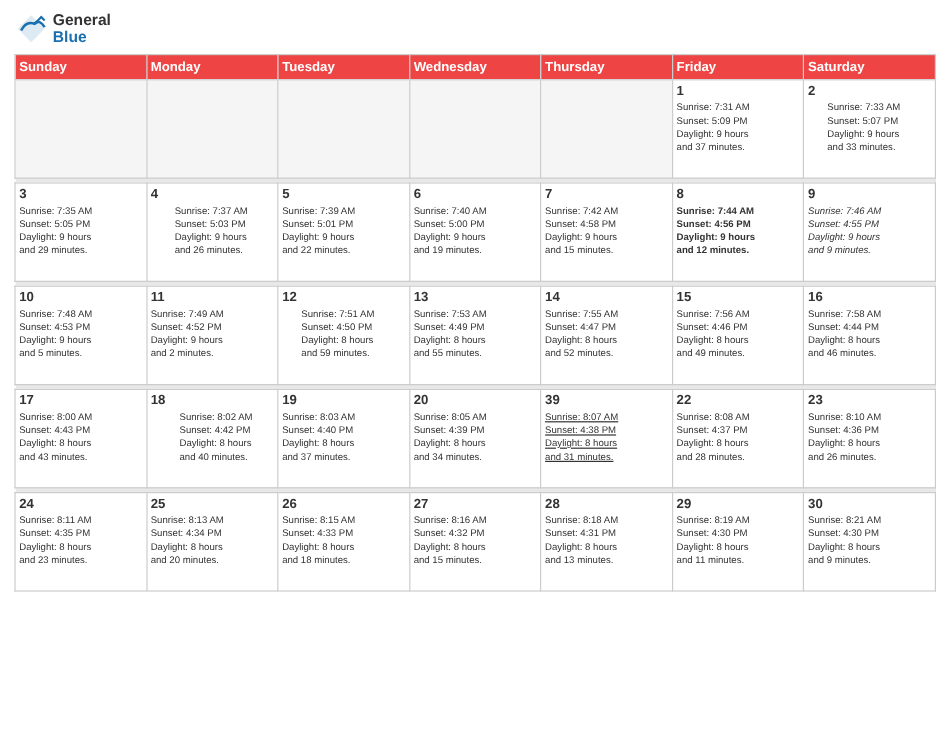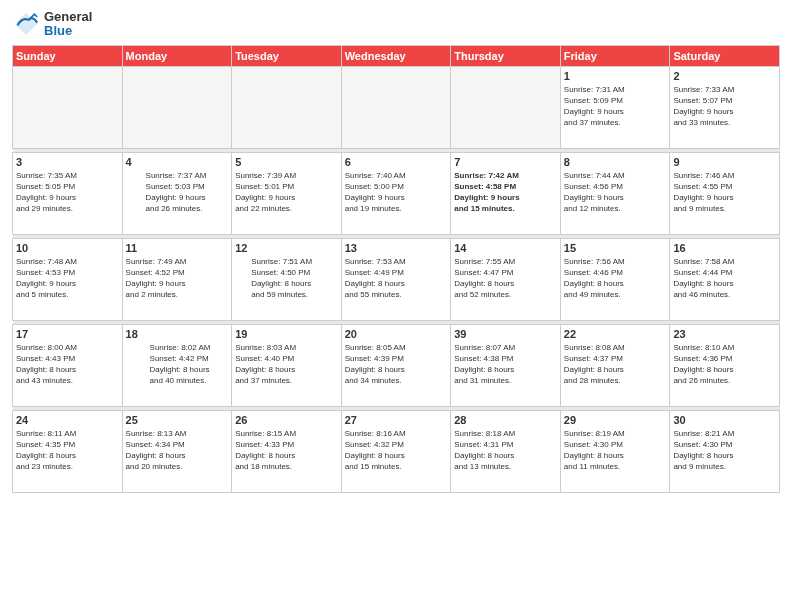--- a/index.html
+++ b/index.html
@@ -135,21 +135,21 @@
           <td class="empty"></td>
           <td>
             <span class="day-number">1</span>
             <div class="day-info" style="white-space: pre-line;">Sunrise: 7:31 AM
 Sunset: 5:09 PM
 Daylight: 9 hours
 and 37 minutes.</div>
           </td>
           <td>
             <span class="day-number">2</span>
-            <div class="day-info" style="white-space: pre-line;">Sunrise: 7:33 AM
+            <div class="day-info" style="white-space: pre-line; margin-left: 16px;">Sunrise: 7:33 AM
 Sunset: 5:07 PM
 Daylight: 9 hours
 and 33 minutes.</div>
           </td>
         </tr>
         <tr class="row-spacer">
           <td colspan="7"></td>
         </tr>
         <tr>
           <td>
@@ -175,35 +175,35 @@
           </td>
           <td>
             <span class="day-number">6</span>
             <div class="day-info" style="white-space: pre-line;">Sunrise: 7:40 AM
 Sunset: 5:00 PM
 Daylight: 9 hours
 and 19 minutes.</div>
           </td>
           <td>
             <span class="day-number">7</span>
-            <div class="day-info" style="white-space: pre-line; font-weight: bold;">Sunrise: 7:42 AM
+            <div class="day-info" style="white-space: pre-line;">Sunrise: 7:42 AM
 Sunset: 4:58 PM
 Daylight: 9 hours
 and 15 minutes.</div>
           </td>
           <td>
             <span class="day-number">8</span>
-            <div class="day-info" style="white-space: pre-line;">Sunrise: 7:44 AM
+            <div class="day-info" style="white-space: pre-line; font-weight: bold;">Sunrise: 7:44 AM
 Sunset: 4:56 PM
 Daylight: 9 hours
 and 12 minutes.</div>
           </td>
           <td>
             <span class="day-number">9</span>
-            <div class="day-info" style="white-space: pre-line;">Sunrise: 7:46 AM
+            <div class="day-info" style="white-space: pre-line; font-style: italic;">Sunrise: 7:46 AM
 Sunset: 4:55 PM
 Daylight: 9 hours
 and 9 minutes.</div>
           </td>
         </tr>
         <tr class="row-spacer">
           <td colspan="7"></td>
         </tr>
         <tr>
           <td>
@@ -283,21 +283,21 @@
           </td>
           <td>
             <span class="day-number">20</span>
             <div class="day-info" style="white-space: pre-line;">Sunrise: 8:05 AM
 Sunset: 4:39 PM
 Daylight: 8 hours
 and 34 minutes.</div>
           </td>
           <td>
             <span class="day-number">39</span>
-            <div class="day-info" style="white-space: pre-line;">Sunrise: 8:07 AM
+            <div class="day-info" style="white-space: pre-line; text-decoration: underline;">Sunrise: 8:07 AM
 Sunset: 4:38 PM
 Daylight: 8 hours
 and 31 minutes.</div>
           </td>
           <td>
             <span class="day-number">22</span>
             <div class="day-info" style="white-space: pre-line;">Sunrise: 8:08 AM
 Sunset: 4:37 PM
 Daylight: 8 hours
 and 28 minutes.</div>

